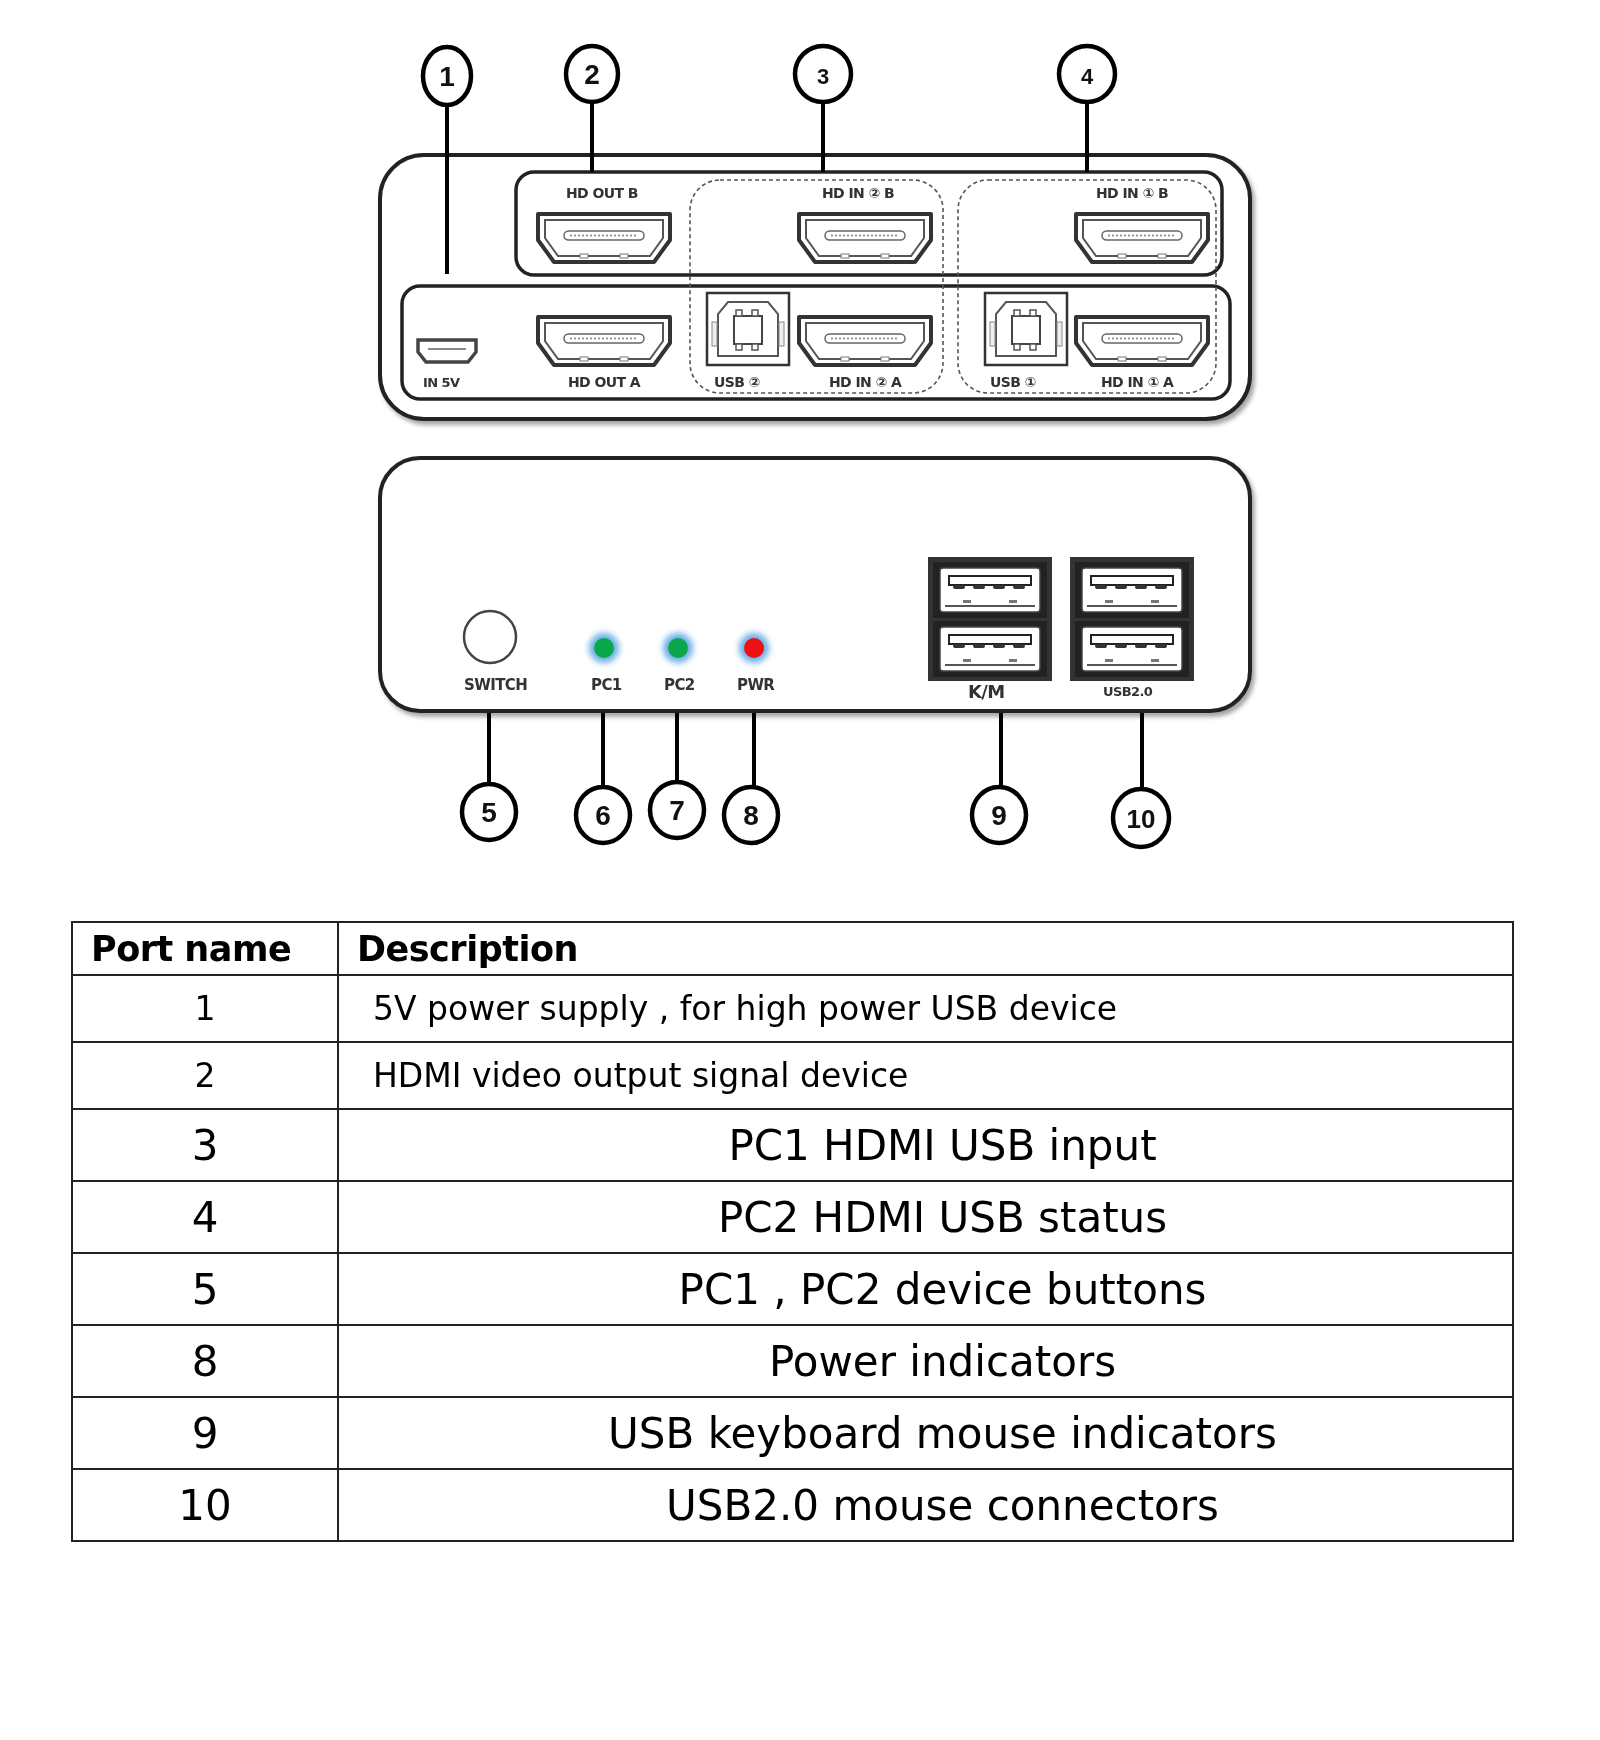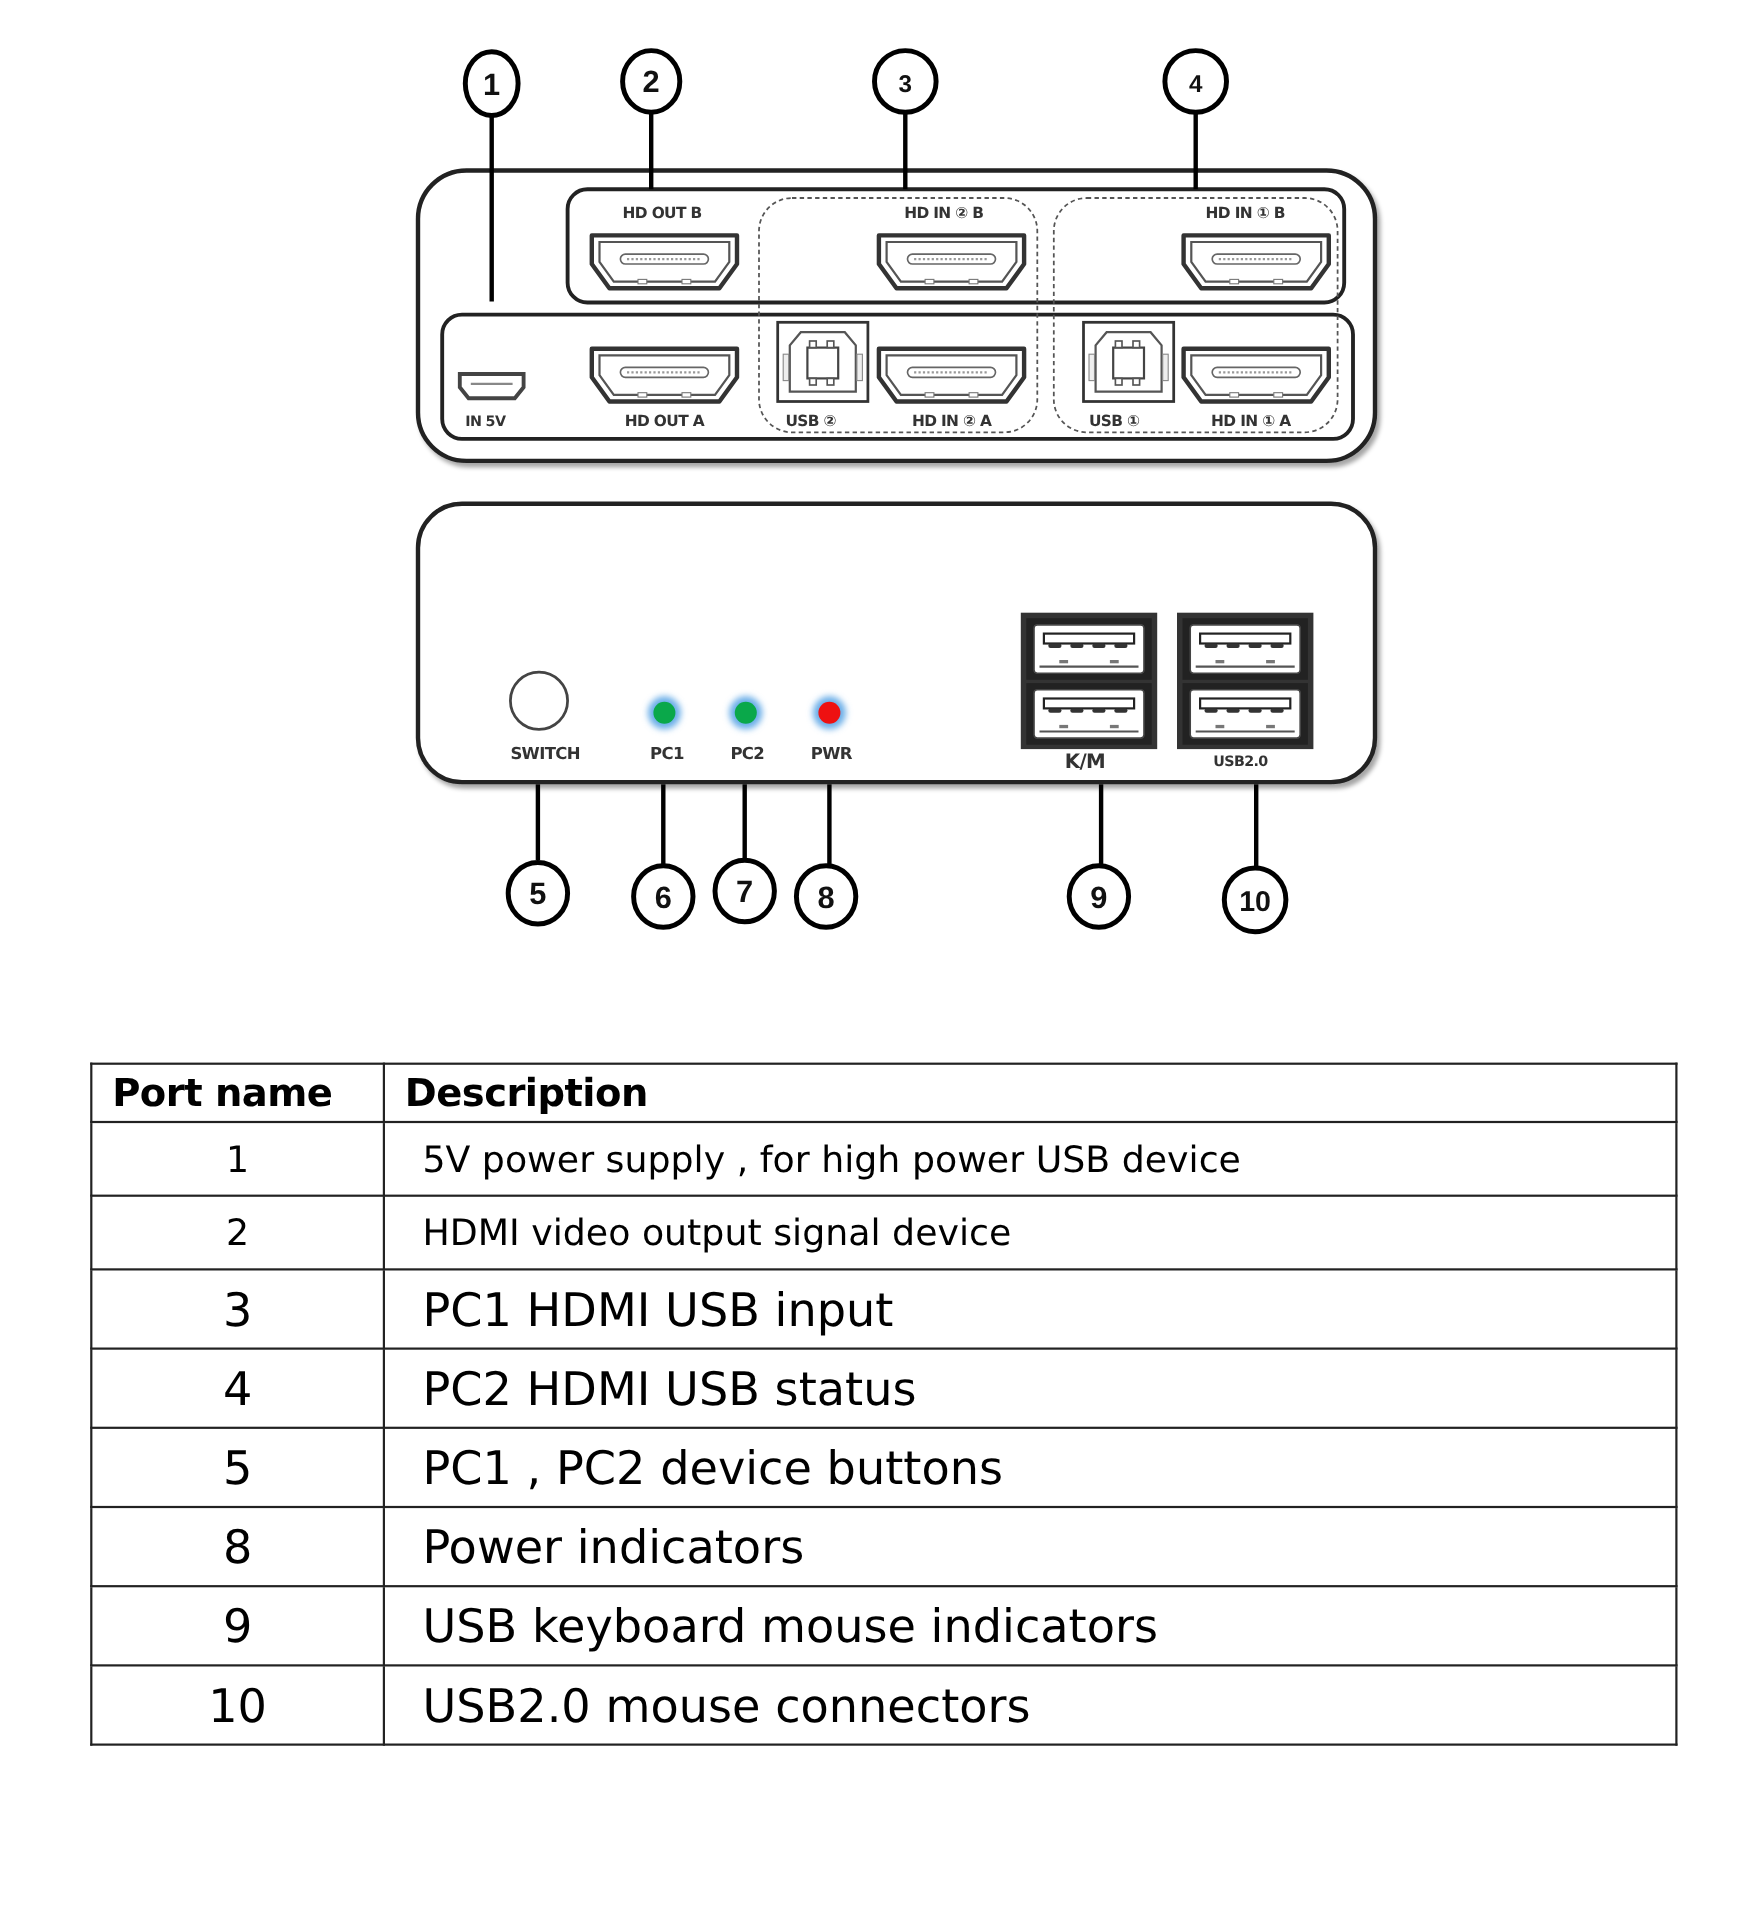--- a/index.html
+++ b/index.html
@@ -1,29 +1,29 @@
 <!DOCTYPE html>
 <html><head>
   <meta charset="utf-8">
   <style>
     html, body { margin: 0; padding: 0; background: #ffffff; }
     body { width: 1600px; height: 1740px; position: relative; overflow: hidden;
            font-family: "Liberation Sans", "DejaVu Sans", sans-serif; color: #000; }
     #diagram { position: absolute; left: 0; top: 0; width: 1600px; height: 900px; }
     .lbl { font-family: "DejaVu Sans", sans-serif; font-weight: bold; fill: #333; letter-spacing: -0.6px; }
     .callout-text { font-family: "Liberation Sans", sans-serif; font-weight: bold; fill: #111; }
-    table.ports { position: absolute; left: 71px; top: 966px; width: 1443px;
-                  border-collapse: collapse; table-layout: fixed; margin-left: 11px; }
+    table.ports { position: absolute; left: 71px; top: 921px; width: 1443px;
+                  border-collapse: collapse; table-layout: fixed; }
     table.ports td, table.ports th { border: 2px solid #222; padding: 0 0 0 18px; vertical-align: middle; }
     table.ports th { font-family: "DejaVu Sans", sans-serif; font-weight: bold; font-size: 35px;
                      text-align: left; height: 51px; letter-spacing: -0.5px; }
     table.ports td.num { text-align: center; padding: 0; font-family: "DejaVu Sans", sans-serif; }
     table.ports td.desc { font-family: "DejaVu Sans", sans-serif; padding-left: 34px; }
     .r-small td { height: 65px; font-size: 33px; }
-    .r-large td { height: 70px; font-size: 42px; }
+    .r-large td { height: 70px; font-size: 42px; text-align: center; }
     col.c1 { width: 266px; }
   </style>
 </head>
 <body>
 
 <svg id="diagram" viewBox="0 0 1600 900" xmlns="http://www.w3.org/2000/svg">
   <defs>
     <filter id="shadow" x="-5%" y="-5%" width="110%" height="115%">
       <feDropShadow dx="3" dy="4" stdDeviation="2" flood-color="#000" flood-opacity="0.35"></feDropShadow>
     </filter>

